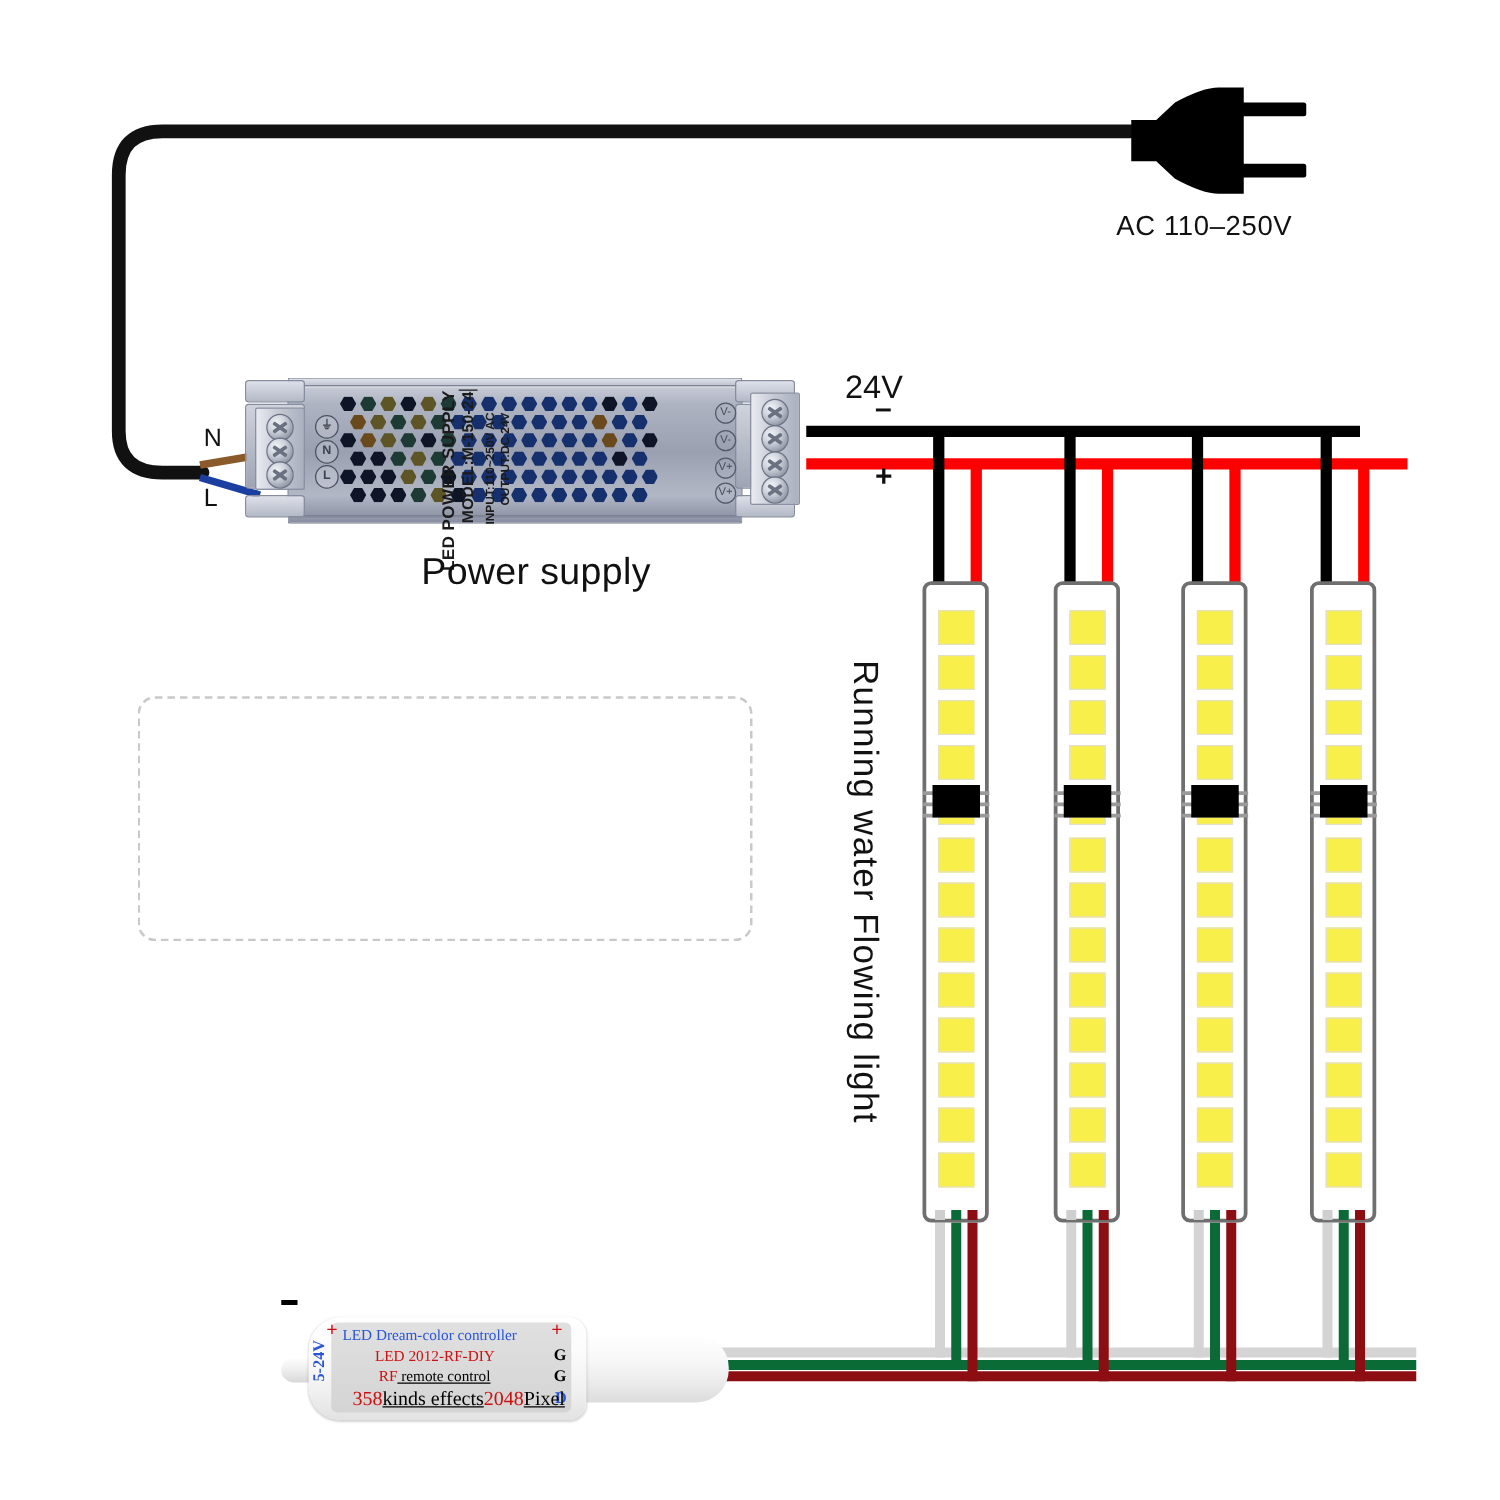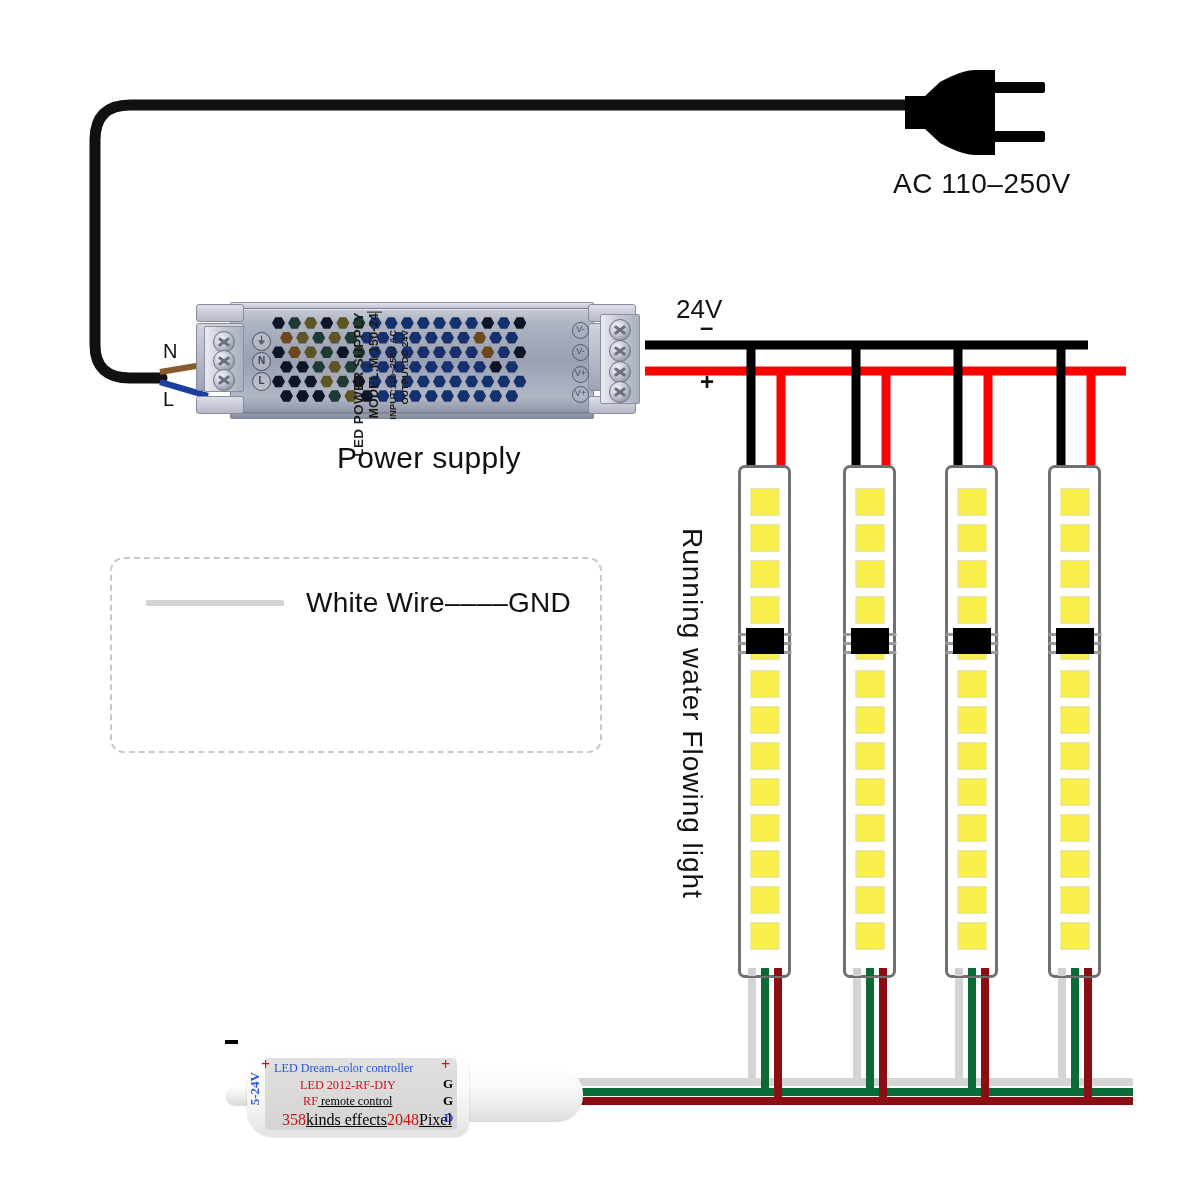--- a/index.html
+++ b/index.html
@@ -9,21 +9,21 @@
     font-family:"Liberation Sans", sans-serif;
     color:#000;overflow:hidden;position:relative;
   }
   #stage{position:relative;width:1200px;height:1200px;background:#fff;}
 
   
   #wires{position:absolute;left:0;top:0;width:1200px;height:1200px;}
 
   
   .lbl{position:absolute;white-space:nowrap;font-family:"Liberation Sans",sans-serif;color:#111;}
-  #ac-label{left:893px;top:168px;font-size:28px;letter-spacing:.5px;}
+  #ac-label{left:893px;top:168px;font-size:22px;letter-spacing:.5px;}
   #ps-label{left:337px;top:441px;font-size:30px;letter-spacing:.3px;}
   #v24-label{left:676px;top:294px;font-size:26px;}
   #minus-label{left:700px;top:322px;font-size:24px;font-weight:bold;line-height:10px;}
   #plus-label{left:700px;top:368px;font-size:24px;font-weight:bold;}
   #n-label{left:163px;top:340px;font-size:20px;}
   #l-label{left:163px;top:388px;font-size:20px;}
   #running-label{
     left:676px;top:528px;font-size:28px;
     writing-mode:vertical-rl;text-orientation:mixed;
     letter-spacing:1px;
@@ -511,24 +511,20 @@
       <div class="led" style="top:454px"></div>
       <div class="padrow">
         <div class="pad w" style="left:7px"></div>
           <div class="pad g" style="left:20px"></div>
           <div class="pad r" style="left:33px"></div>
       </div>
     </div>
   </div>
 
   <div id="legend">
-    <div class="legend-row">
-      <span class="legend-swatch" style="background:#d4d4d4"></span>
-      <span class="legend-text">White Wire––––GND</span>
-    </div>
   </div>
 
   <div id="controller">
     <div class="ctrl-cable-l"></div>
     <div class="ctrl-tail"></div>
     <div class="ctrl-body"></div>
     <div class="ctrl-label"></div>
 
     <div class="ctrl-txt" id="ctrl-plus-l">+</div>
     <div class="ctrl-txt" id="ctrl-plus-r">+</div>

